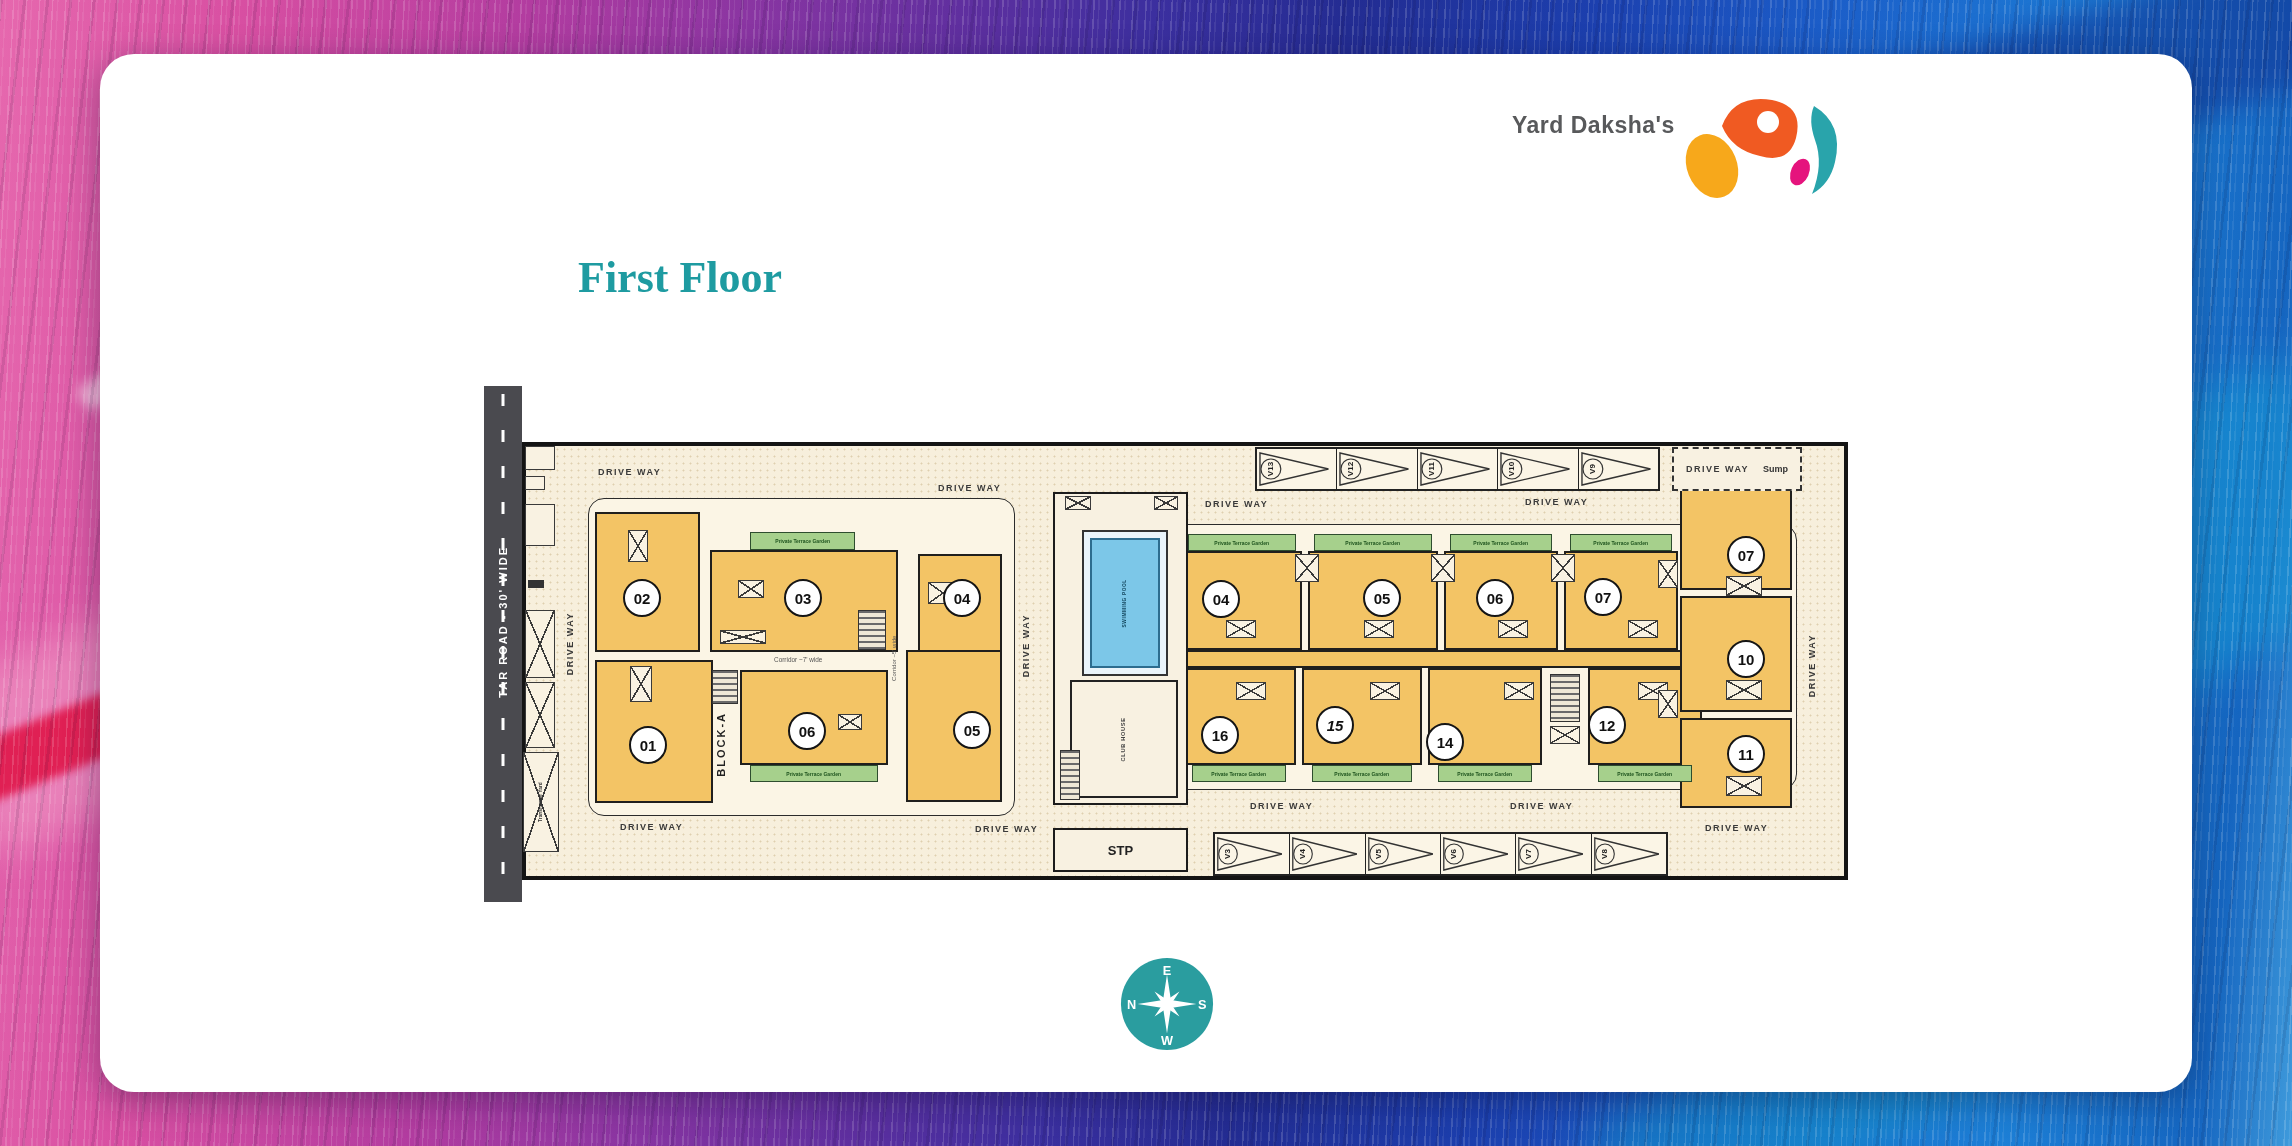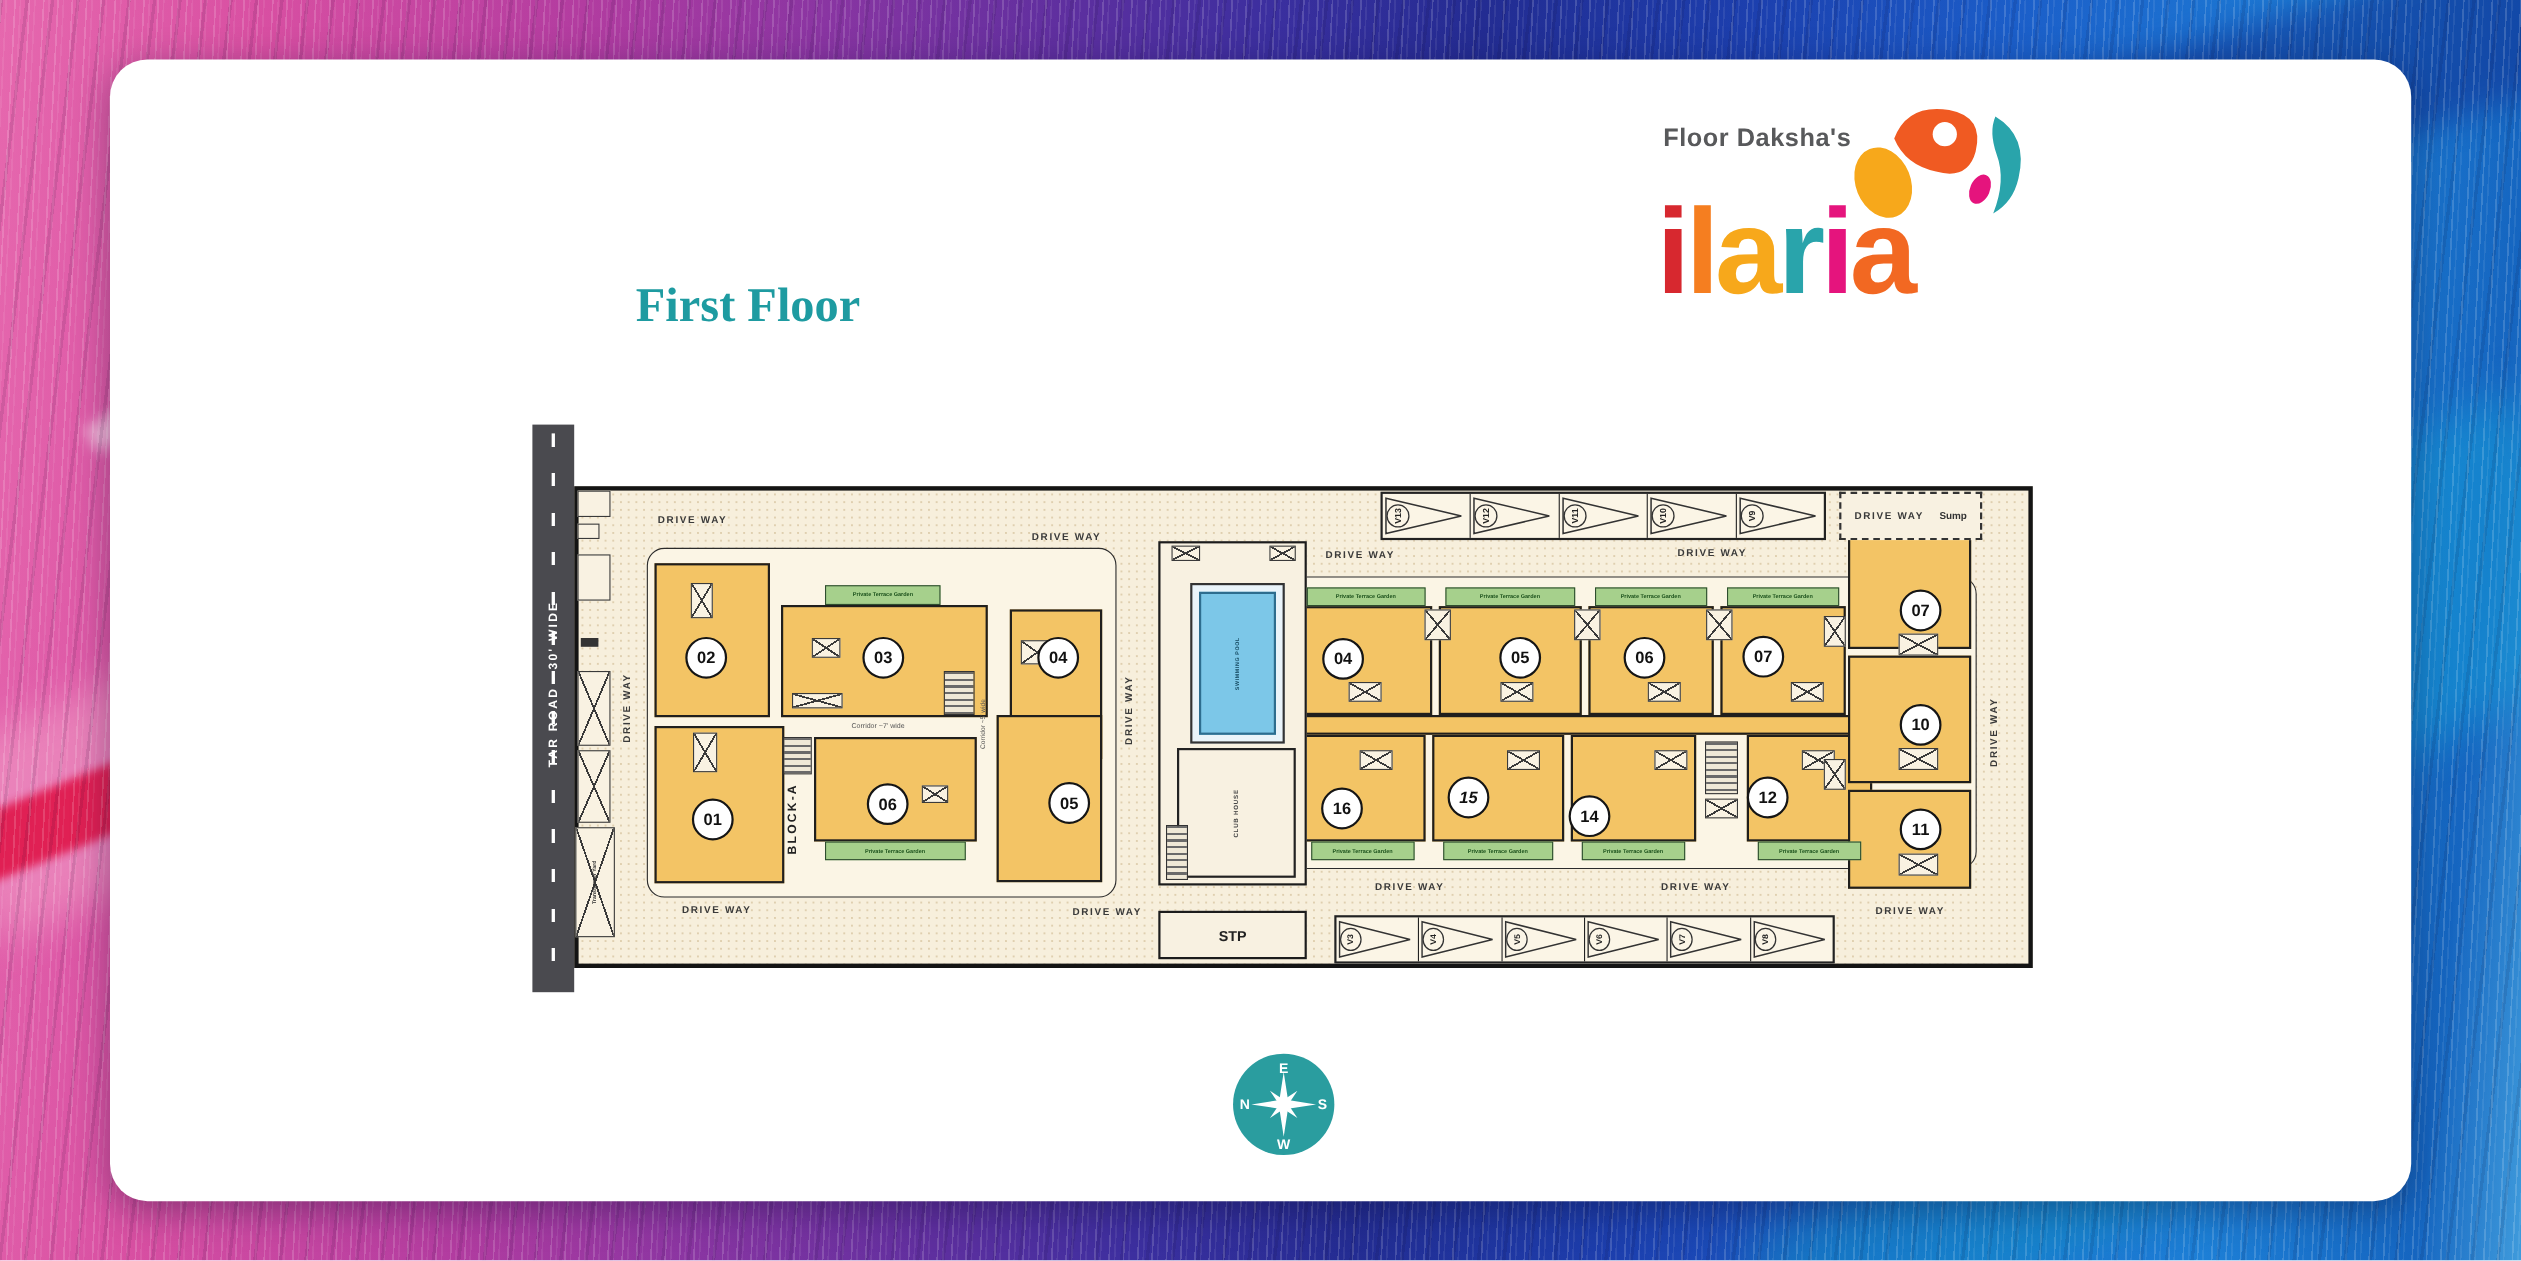--- a/index.html
+++ b/index.html
@@ -81,29 +81,28 @@
   <div class="band" style="left:120px;top:420px;width:420px;height:40px;background:#d81b74;opacity:.5;transform:rotate(-28deg);filter:blur(8px);"></div>
   <div class="band" style="right:-60px;top:40px;width:700px;height:140px;background:#123a9a;opacity:.65;transform:rotate(-18deg);filter:blur(14px);"></div>
   <div class="band" style="right:-80px;top:480px;width:640px;height:260px;background:#1797d6;opacity:.6;transform:rotate(-26deg);filter:blur(20px);"></div>
   <div class="band" style="right:300px;bottom:-40px;width:400px;height:160px;background:#0fb0c8;opacity:.35;transform:rotate(-30deg);filter:blur(24px);"></div>
   <div class="bg-tex"></div>
 
   <div class="card">
 
     <div class="title2">First Floor</div>
 
-    <div class="logo-prefix">Floor Daksha's</div>
+    <div class="logo-prefix">Yard Daksha's</div>
     <svg class="logo-shapes" viewBox="0 0 200 118">
       <ellipse cx="50" cy="74" rx="25" ry="33" transform="rotate(-22 50 74)" fill="#f7a81b"></ellipse>
       <path d="M60,34 Q72,2 110,8 Q142,14 134,46 Q127,72 98,64 Q70,58 60,34 Z" fill="#f05a22"></path>
       <circle cx="106" cy="30" r="11" fill="#ffffff"></circle>
       <path d="M152,14 Q182,32 173,70 Q168,92 150,102 Q162,72 153,48 Q146,28 152,14 Z" fill="#29a4ab"></path>
       <ellipse cx="138" cy="80" rx="9" ry="14" transform="rotate(24 138 80)" fill="#e5147d"></ellipse>
     </svg>
-    <div class="wordmark"><span class="c0">i</span><span class="c1">l</span><span class="c2">a</span><span class="c3">r</span><span class="c4">i</span><span class="c5">a</span></div>
 
     <div class="plan">
 
       <div class="road">
         <span class="roadlbl">TAR ROAD - 30' WIDE</span>
       </div>
 
       <div class="site"></div>
 
       <div class="island" style="left:118px;top:114px;width:427px;height:318px;"></div>

